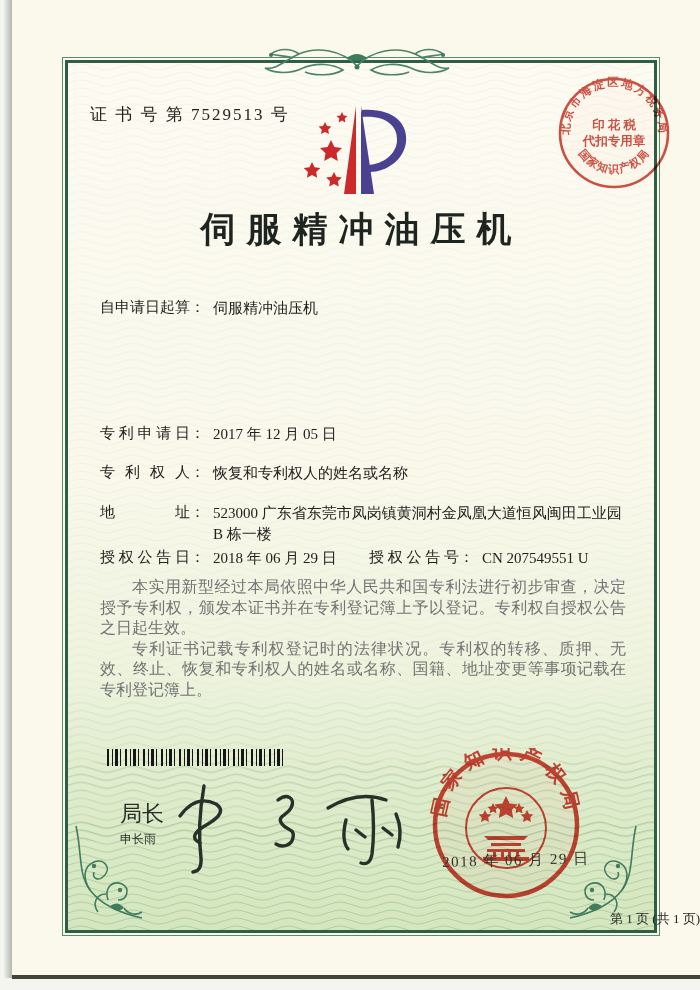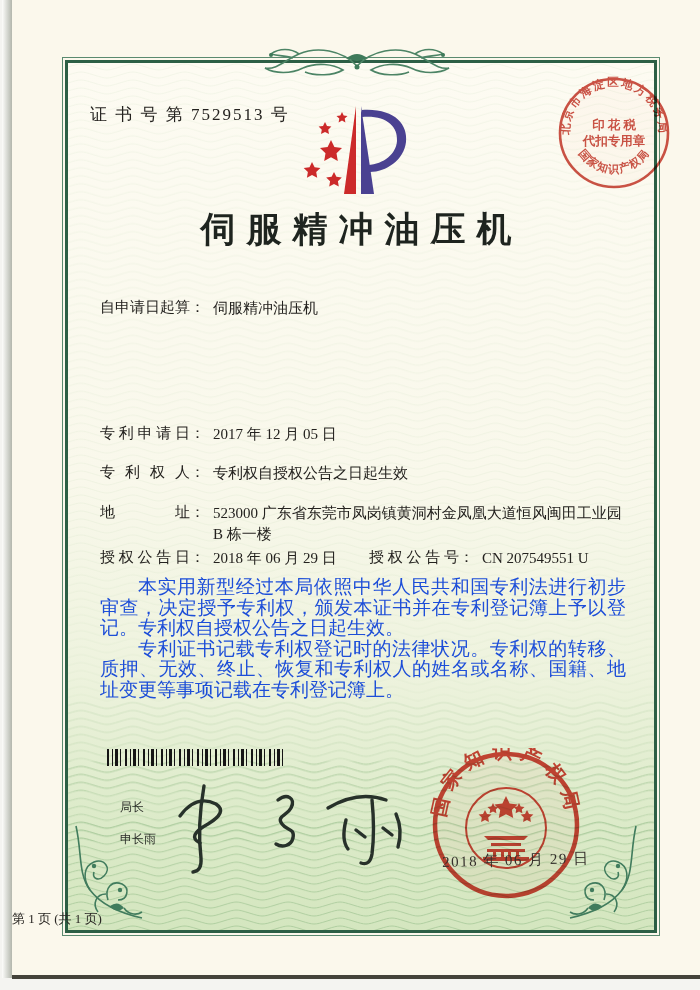--- a/index.html
+++ b/index.html
@@ -21,32 +21,32 @@
   .waves{position:absolute;left:0;top:0;width:100%;height:100%;}
   .txt{position:absolute;color:#24221f;}
   .certnum{left:78px;top:103px;font-size:17px;letter-spacing:2px;}
   .title{left:0;top:206px;width:688px;text-align:center;font-size:35px;font-weight:700;
     letter-spacing:11px;text-indent:11px;color:#1e241f;}
   .frow{left:88px;font-size:15px;width:540px;}
   .flabel{display:inline-block;width:90px;text-align:justify;text-align-last:justify;vertical-align:top;}
   .fcolon{vertical-align:top;}
   .fval{display:inline-block;margin-left:8px;vertical-align:top;max-width:420px;line-height:21px;}
   .grant-right{position:absolute;left:269px;top:0;white-space:nowrap;}
-  .body-text{left:88px;top:577px;width:526px;font-size:19px;line-height:20.5px;
-    text-align:justify;color:#1d4ed8;}
+  .body-text{left:88px;top:577px;width:526px;font-size:16px;line-height:20.5px;
+    text-align:justify;color:#737373;}
   .body-text p{margin:0;text-indent:2em;}
   .barcode{position:absolute;left:95px;top:749px;width:180px;height:17px;
     background:repeating-linear-gradient(90deg,#151515 0 2px,transparent 2px 5px,#151515 5px 6px,transparent 6px 8px,#151515 8px 11px,transparent 11px 13px,#151515 13px 14px,transparent 14px 18px);}
-  .signer-title{left:108px;top:799px;font-size:12px;color:#2a2d28;}
+  .signer-title{left:108px;top:799px;font-size:22px;color:#2a2d28;}
   .signer-name{left:108px;top:831px;font-size:12px;color:#2a2d28;}
   .sig{position:absolute;left:148px;top:776px;}
   .seal{position:absolute;left:417px;top:748px;opacity:.92;mix-blend-mode:multiply;}
   .seal-date{left:430px;top:851px;font-size:15px;letter-spacing:1.5px;color:#35302c;transform:rotate(-1.5deg);}
   .taxstamp{position:absolute;left:543px;top:73px;opacity:.88;mix-blend-mode:multiply;}
-  .footer{left:0;top:910px;width:688px;text-align:left;font-size:13px;color:#2a2824;}
+  .footer{left:0;top:910px;width:688px;text-align:right;font-size:13px;color:#2a2824;}
   .orn{position:absolute;}
 </style>
 </head>
 <body>
 
 <div class="scan-strip"></div>
 <div class="paper">
 
   <div class="frame">
     <div class="frame-in">
@@ -143,21 +143,21 @@
 
   <div class="txt title">伺服精冲油压机</div>
 
   <div class="txt frow" style="top:298px;">
     <span class="flabel">自申请日起算</span><span class="fcolon">：</span><span class="fval">伺服精冲油压机</span>
   </div>
   <div class="txt frow" style="top:424px;">
     <span class="flabel">专利申请日</span><span class="fcolon">：</span><span class="fval">2017 年 12 月 05 日</span>
   </div>
   <div class="txt frow" style="top:463px;">
-    <span class="flabel">专利权人</span><span class="fcolon">：</span><span class="fval">专利权自授权公告之日起生效</span>
+    <span class="flabel">专利权人</span><span class="fcolon">：</span><span class="fval">恢复和专利权人的姓名或名称</span>
   </div>
   <div class="txt frow" style="top:503px;">
     <span class="flabel">地址</span><span class="fcolon">：</span><span class="fval" style="width:420px;">523000 广东省东莞市凤岗镇黄洞村金凤凰大道恒风闽田工业园 B 栋一楼</span>
   </div>
   <div class="txt frow" style="top:548px;">
     <span class="flabel">授权公告日</span><span class="fcolon">：</span><span class="fval">2018 年 06 月 29 日</span>
     <span class="grant-right"><span class="flabel">授权公告号</span><span class="fcolon">：</span><span class="fval">CN 207549551 U</span></span>
   </div>
 
   <div class="txt body-text">

